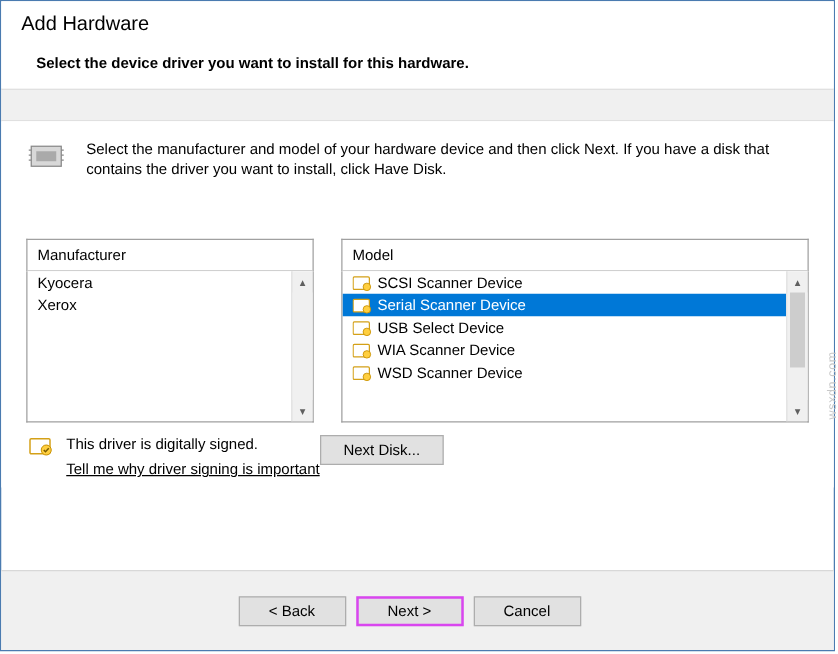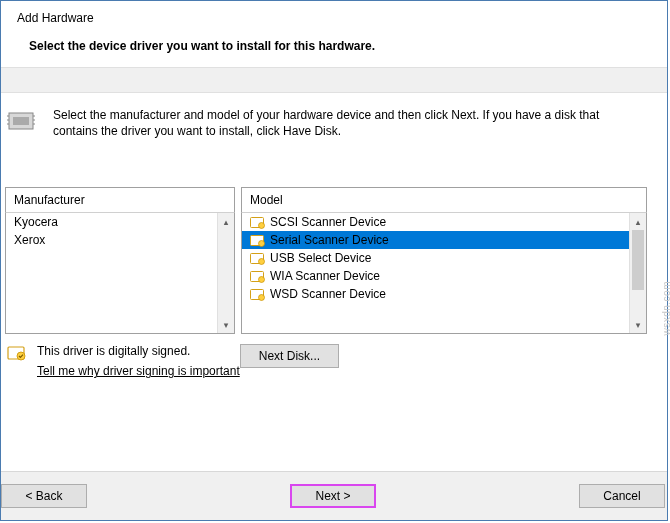--- a/index.html
+++ b/index.html
@@ -16,59 +16,59 @@
       height: 521px;
       border: 1px solid #4a7bb0;
       background: #fff;
       position: relative;
     }
     .header {
       padding: 10px 16px 14px 16px;
       background: #fff;
     }
     .header-title {
-      font-size: 12px;
+      font-size: 16px;
       color: #000;
       margin-bottom: 14px;
     }
     .header-subtitle {
       font-weight: bold;
       font-size: 12px;
       color: #000;
       padding-left: 12px;
     }
     .divider-top {
       height: 26px;
       background: #f0f0f0;
       border-top: 1px solid #e0e0e0;
       border-bottom: 1px solid #e0e0e0;
     }
     .content {
-      padding: 14px 20px 8px 4px;
+      padding: 14px 20px 8px 20px;
       background: #fff;
     }
     .instruction-row {
       display: flex;
       gap: 12px;
       margin-bottom: 48px;
     }
     .hw-icon {
       width: 36px;
       height: 28px;
       flex-shrink: 0;
     }
     .hw-icon svg { width: 100%; height: 100%; }
     .instruction-text {
       font-size: 12px;
       line-height: 1.35;
       color: #000;
     }
     .lists-row {
       display: flex;
-      gap: 6px;
+      gap: 22px;
     }
     .col-header {
       font-size: 12px;
       padding: 5px 8px;
       border: 1px solid #a0a0a0;
       border-bottom: 1px solid #d0d0d0;
       background: #fff;
     }
     .list-wrapper {
       display: flex;
@@ -92,21 +92,21 @@
       align-items: center;
       gap: 4px;
     }
     .list-item.selected-mfr {
       background: #e8e8e8;
     }
     .list-item.selected-model {
       background: #0078d7;
       color: #fff;
     }
-    .list-item.selected-model span { color: #000000; }
+    .list-item.selected-model span { color: #ffffff; }
     .cert-icon {
       width: 16px; height: 13px; flex-shrink: 0;
       display: inline-block;
     }
     .cert-icon svg { width: 100%; height: 100%; display: block; }
     .scrollbar {
       width: 17px;
       background: #f0f0f0;
       border-left: 1px solid #e0e0e0;
       display: flex;
@@ -160,27 +160,27 @@
     .have-disk-btn {
       padding: 4px 18px;
       font-size: 12px;
       background: #e1e1e1;
       border: 1px solid #adadad;
       cursor: pointer;
     }
     .footer {
       position: absolute;
       bottom: 0; left: 0; right: 0;
-      height: 49px;
+      height: 64px;
       background: #f0f0f0;
       border-top: 1px solid #d8d8d8;
       display: flex;
-      justify-content: space-between;
+      justify-content: center;
       align-items: center;
-      padding-right: 2px;
+      padding-right: 13px;
       gap: 8px;
     }
     .footer-btn {
       min-width: 86px;
       padding: 4px 12px;
       font-size: 12px;
       background: #e1e1e1;
       border: 1px solid #adadad;
       cursor: pointer;
       text-align: center;

